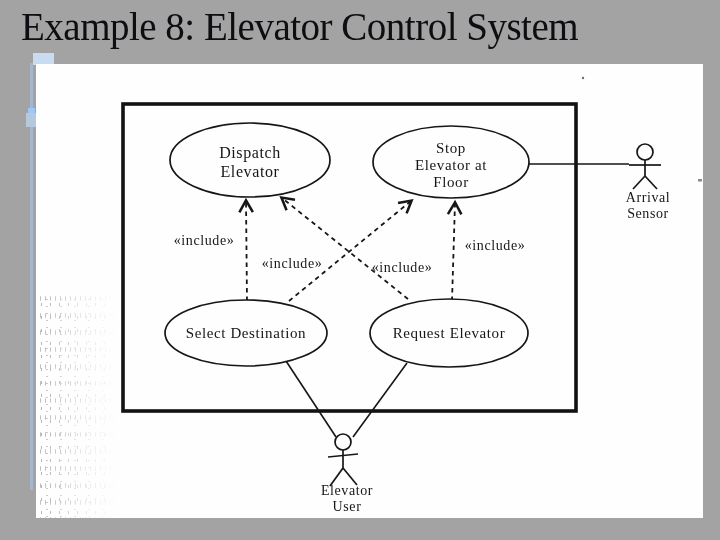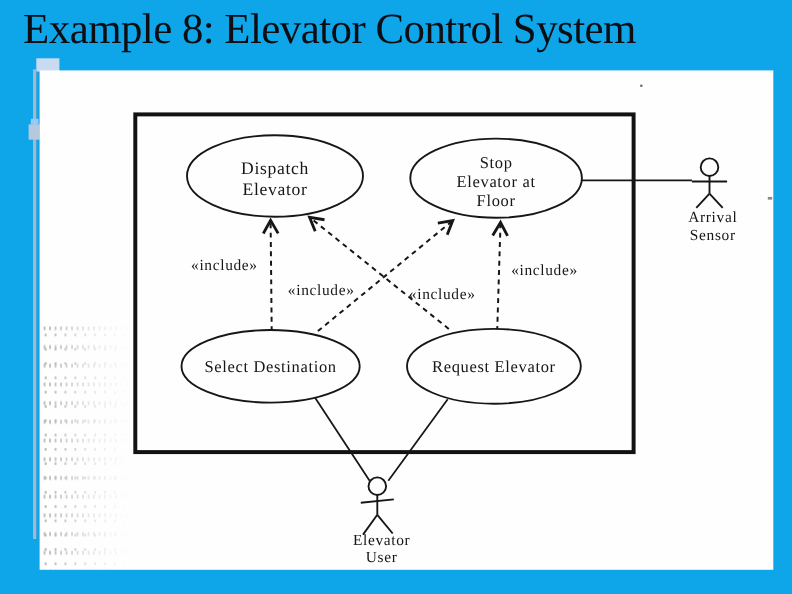--- a/index.html
+++ b/index.html
@@ -1,21 +1,21 @@
 <!DOCTYPE html>
 <html><head>
 <meta charset="utf-8">
 <style>
   html,body{margin:0;padding:0;}
   body{
     width:720px;height:540px;overflow:hidden;
     background:#9bc8f8;
     font-family:"Liberation Serif", serif;
   }
-  .slide{position:relative;width:720px;height:540px;background:#0ea5e9;}
+  .slide{position:relative;width:720px;height:540px;background:#a3a3a3;}
 
   
   .title{
     position:absolute;left:21px;top:4px;width:690px;
     font-size:39px;font-weight:normal;color:#0d0d12;
     letter-spacing:-0.5px;white-space:nowrap;margin:0;
   }
 
   
   .ph-topblock{position:absolute;left:33px;top:53px;width:21px;height:12px;background:#c9dbf1;}

